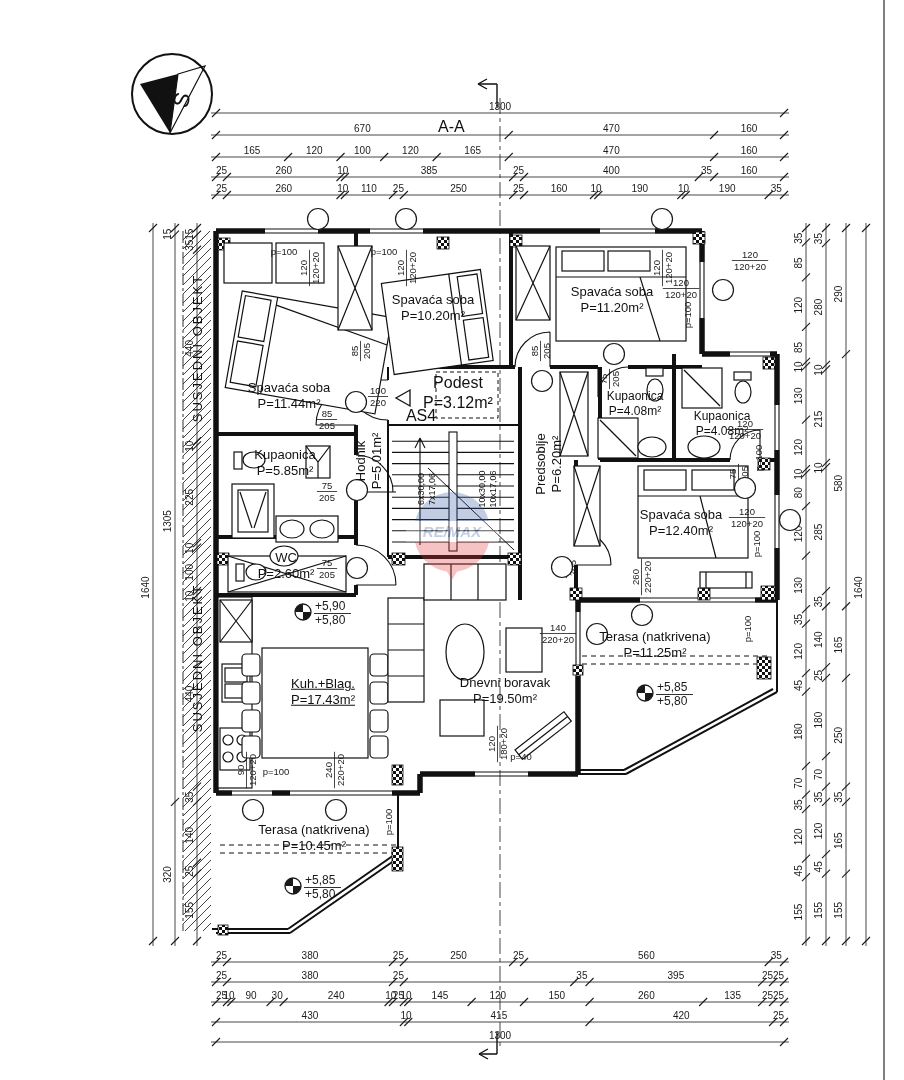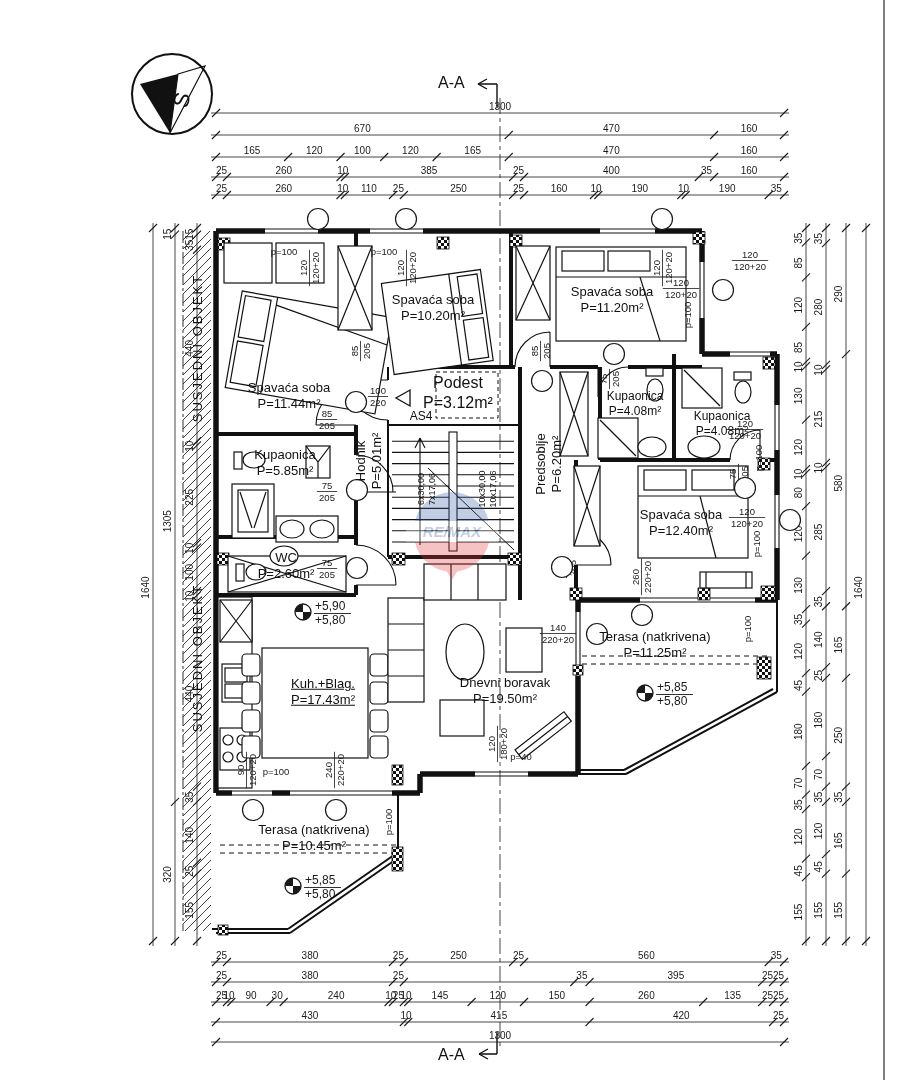--- a/index.html
+++ b/index.html
@@ -2,24 +2,24 @@
 <html><head>
 <meta charset="utf-8">
 <style>
   html,body{margin:0;padding:0;background:#fff;font-family:"Liberation Sans",sans-serif;}
   .sheet{position:relative;width:904px;height:1080px;background:#ffffff;overflow:hidden;color:#111;}
   .sheet svg{position:absolute;left:0;top:0;}
   .title{position:absolute;left:512px;top:40px;font-size:23px;display:flex;gap:26px;color:#111;white-space:nowrap;}
   .lbl{position:absolute;transform:translate(-50%,-50%);text-align:center;font-size:13px;line-height:1.25;white-space:nowrap;color:#111;}
   .lbl.v{transform:translate(-50%,-50%) rotate(-90deg);}
   .lbl .area{display:block;}
-  .aa{position:absolute;font-size:16px;color:#111;}
+  .aa{position:absolute;font-size:16px;color:#111;margin-top:44px;}
   .neigh{position:absolute;transform:translate(-50%,-50%) rotate(-90deg);font-size:13px;letter-spacing:2px;white-space:nowrap;color:#111;}
   .stair-lbl{position:absolute;transform:translate(-50%,-50%) rotate(-90deg);font-size:9px;line-height:1.25;text-align:center;white-space:nowrap;color:#111;}
-  .as4{position:absolute;transform:translate(-50%,-50%);font-size:12px;color:#111;}
+  .as4{position:absolute;transform:translate(-50%,-50%);font-size:16px;color:#111;}
 </style>
 </head>
 <body>
 
 <div class="sheet">
 
   <svg id="plan" width="904" height="1080" viewBox="0 0 904 1080">
     <defs>
       <pattern id="hatch" width="9" height="9" patternUnits="userSpaceOnUse">
         <path d="M0,9 L9,0" stroke="#444" stroke-width="1" fill="none"></path>

